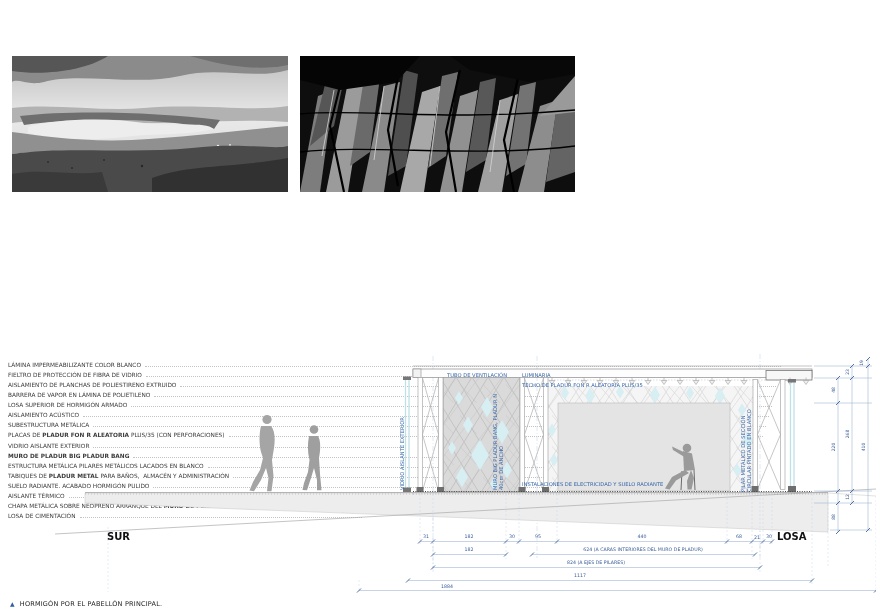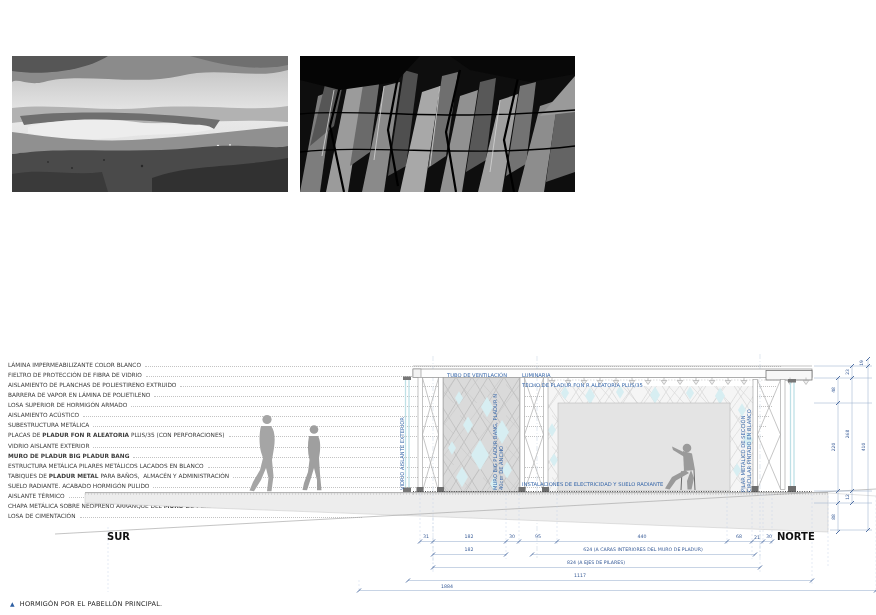--- a/index.html
+++ b/index.html
@@ -397,21 +397,21 @@
 
 <div class="anno" style="left:447px;top:373px;">TUBO DE VENTILACIÓN</div>
 <div class="anno" style="left:522px;top:373px;">LUMINARIA</div>
 <div class="anno" style="left:522px;top:382.5px;">TECHO DE PLADUR FON R ALEATORIA PLUS/35</div>
 <div class="anno" style="left:522px;top:482px;">INSTALACIONES DE ELECTRICIDAD Y SUELO RADIANTE</div>
 <div class="anno vert" style="left:399px;top:398px;height:92px;width:9px;">VIDRIO AISLANTE EXTERIOR</div>
 <div class="anno vert" style="left:492px;top:390px;height:100px;width:13px;">MURO BIG PLADUR BANG, PLADUR N 40cm DE ANCHO</div>
 <div class="anno vert" style="left:740px;top:396px;height:96px;width:13px;">PILAR METÁLICO DE SECCIÓN CIRCULAR PINTADO EN BLANCO</div>
 
 <div class="cardinal" style="left:107px;top:531px;">SUR</div>
-<div class="cardinal" style="left:777px;top:531px;">NORTE</div>
+<div class="cardinal" style="left:777px;top:531px;">LOSA</div>
 
 <span class="dim" style="left:426px;top:534px;">31</span>
 <span class="dim" style="left:469px;top:534px;">182</span>
 <span class="dim" style="left:512px;top:534px;">30</span>
 <span class="dim" style="left:538px;top:534px;">95</span>
 <span class="dim" style="left:642px;top:534px;">440</span>
 <span class="dim" style="left:739px;top:534px;">68</span>
 <span class="dim" style="left:757px;top:535px;">21</span>
 <span class="dim" style="left:769px;top:534px;">30</span>
 <span class="dim" style="left:469px;top:547px;">182</span>

